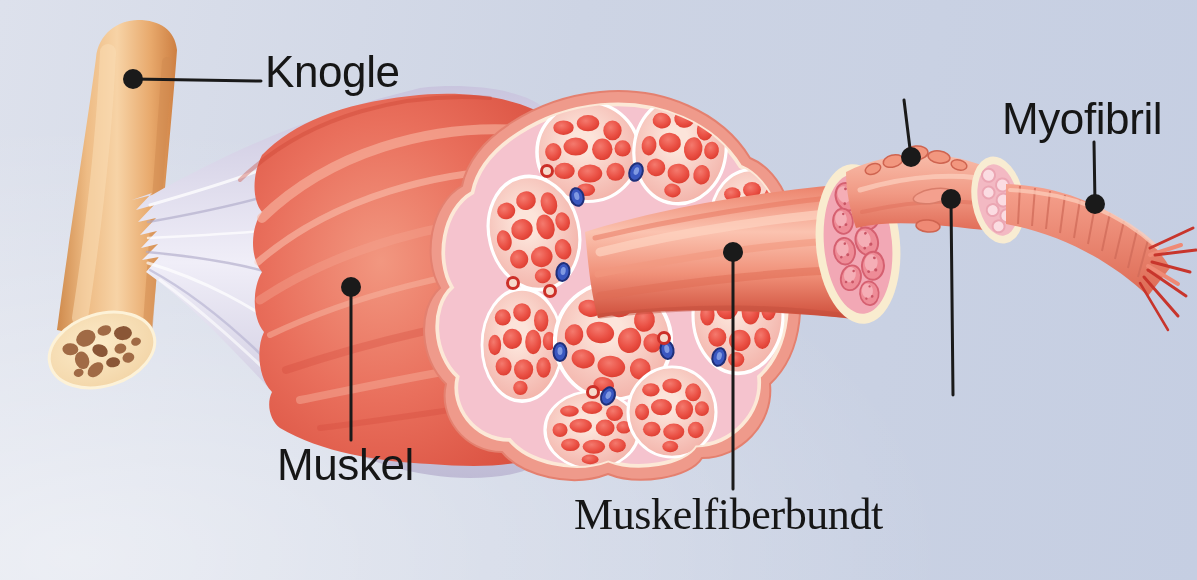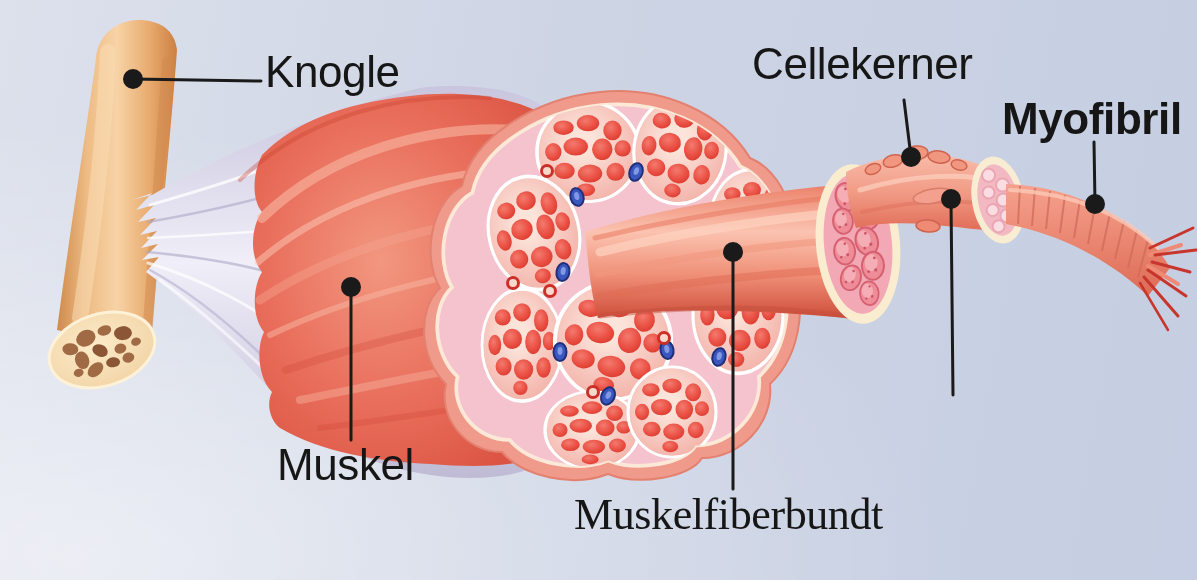--- a/index.html
+++ b/index.html
@@ -299,19 +299,18 @@
       <line x1="351" y1="287" x2="351" y2="440" stroke="#1a1a1a" stroke-width="3" stroke-linecap="round"></line>
       <circle cx="351" cy="287" r="10" fill="#1a1a1a"></circle>
       <line x1="733" y1="252" x2="733" y2="489" stroke="#1a1a1a" stroke-width="3" stroke-linecap="round"></line>
       <circle cx="733" cy="252" r="10" fill="#1a1a1a"></circle>
       <line x1="951" y1="199" x2="953" y2="395" stroke="#1a1a1a" stroke-width="3" stroke-linecap="round"></line>
       <circle cx="951" cy="199" r="10" fill="#1a1a1a"></circle>
     </svg>
 
   <div class="labels" id="label-layer">
       <div class="label" style="left: 265px; top: 50px;">Knogle</div>
-      <div class="label" style="left: 752px; top: 42px;">Cellekerner</div>
-      <div class="label" style="left: 1002px; top: 97px; font-weight: bold;">Myofibril</div>
+      <div class="label" style="left: 1002px; top: 97px;">Myofibril</div>
       <div class="label" style="left: 277px; top: 443px;">Muskel</div>
       <div class="label" style="left: 574px; top: 493px; font-family: Liberation Serif, serif;">Muskelfiberbundt</div>
     </div>
 
 </div>
 
 </body></html>

